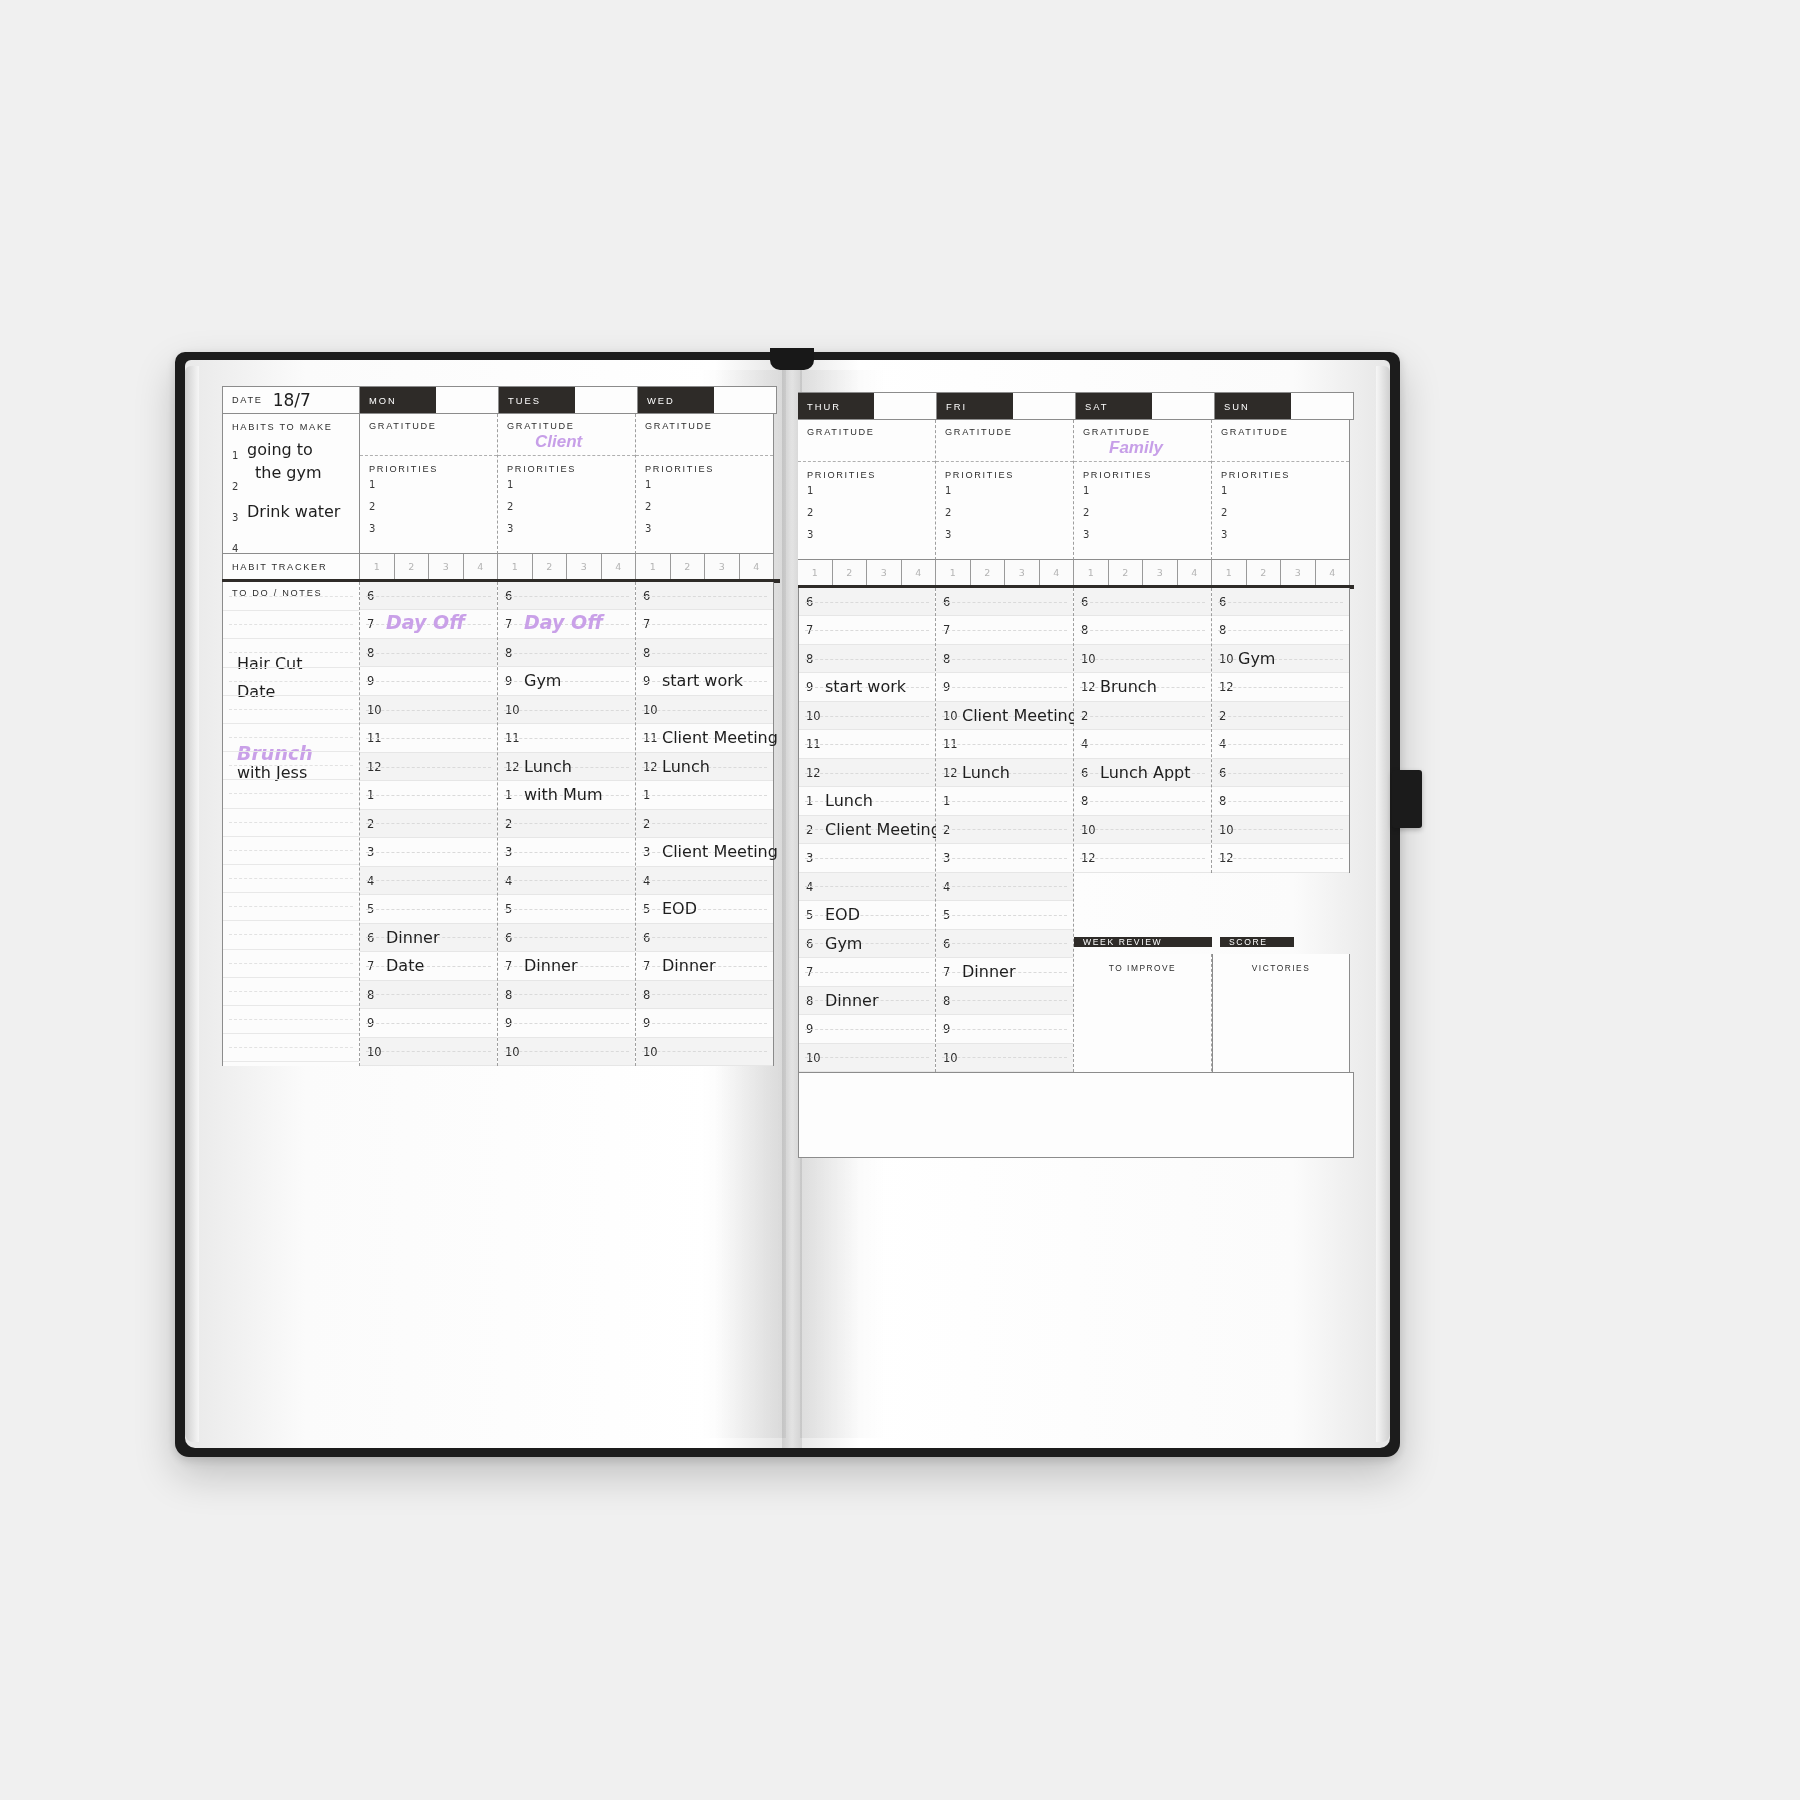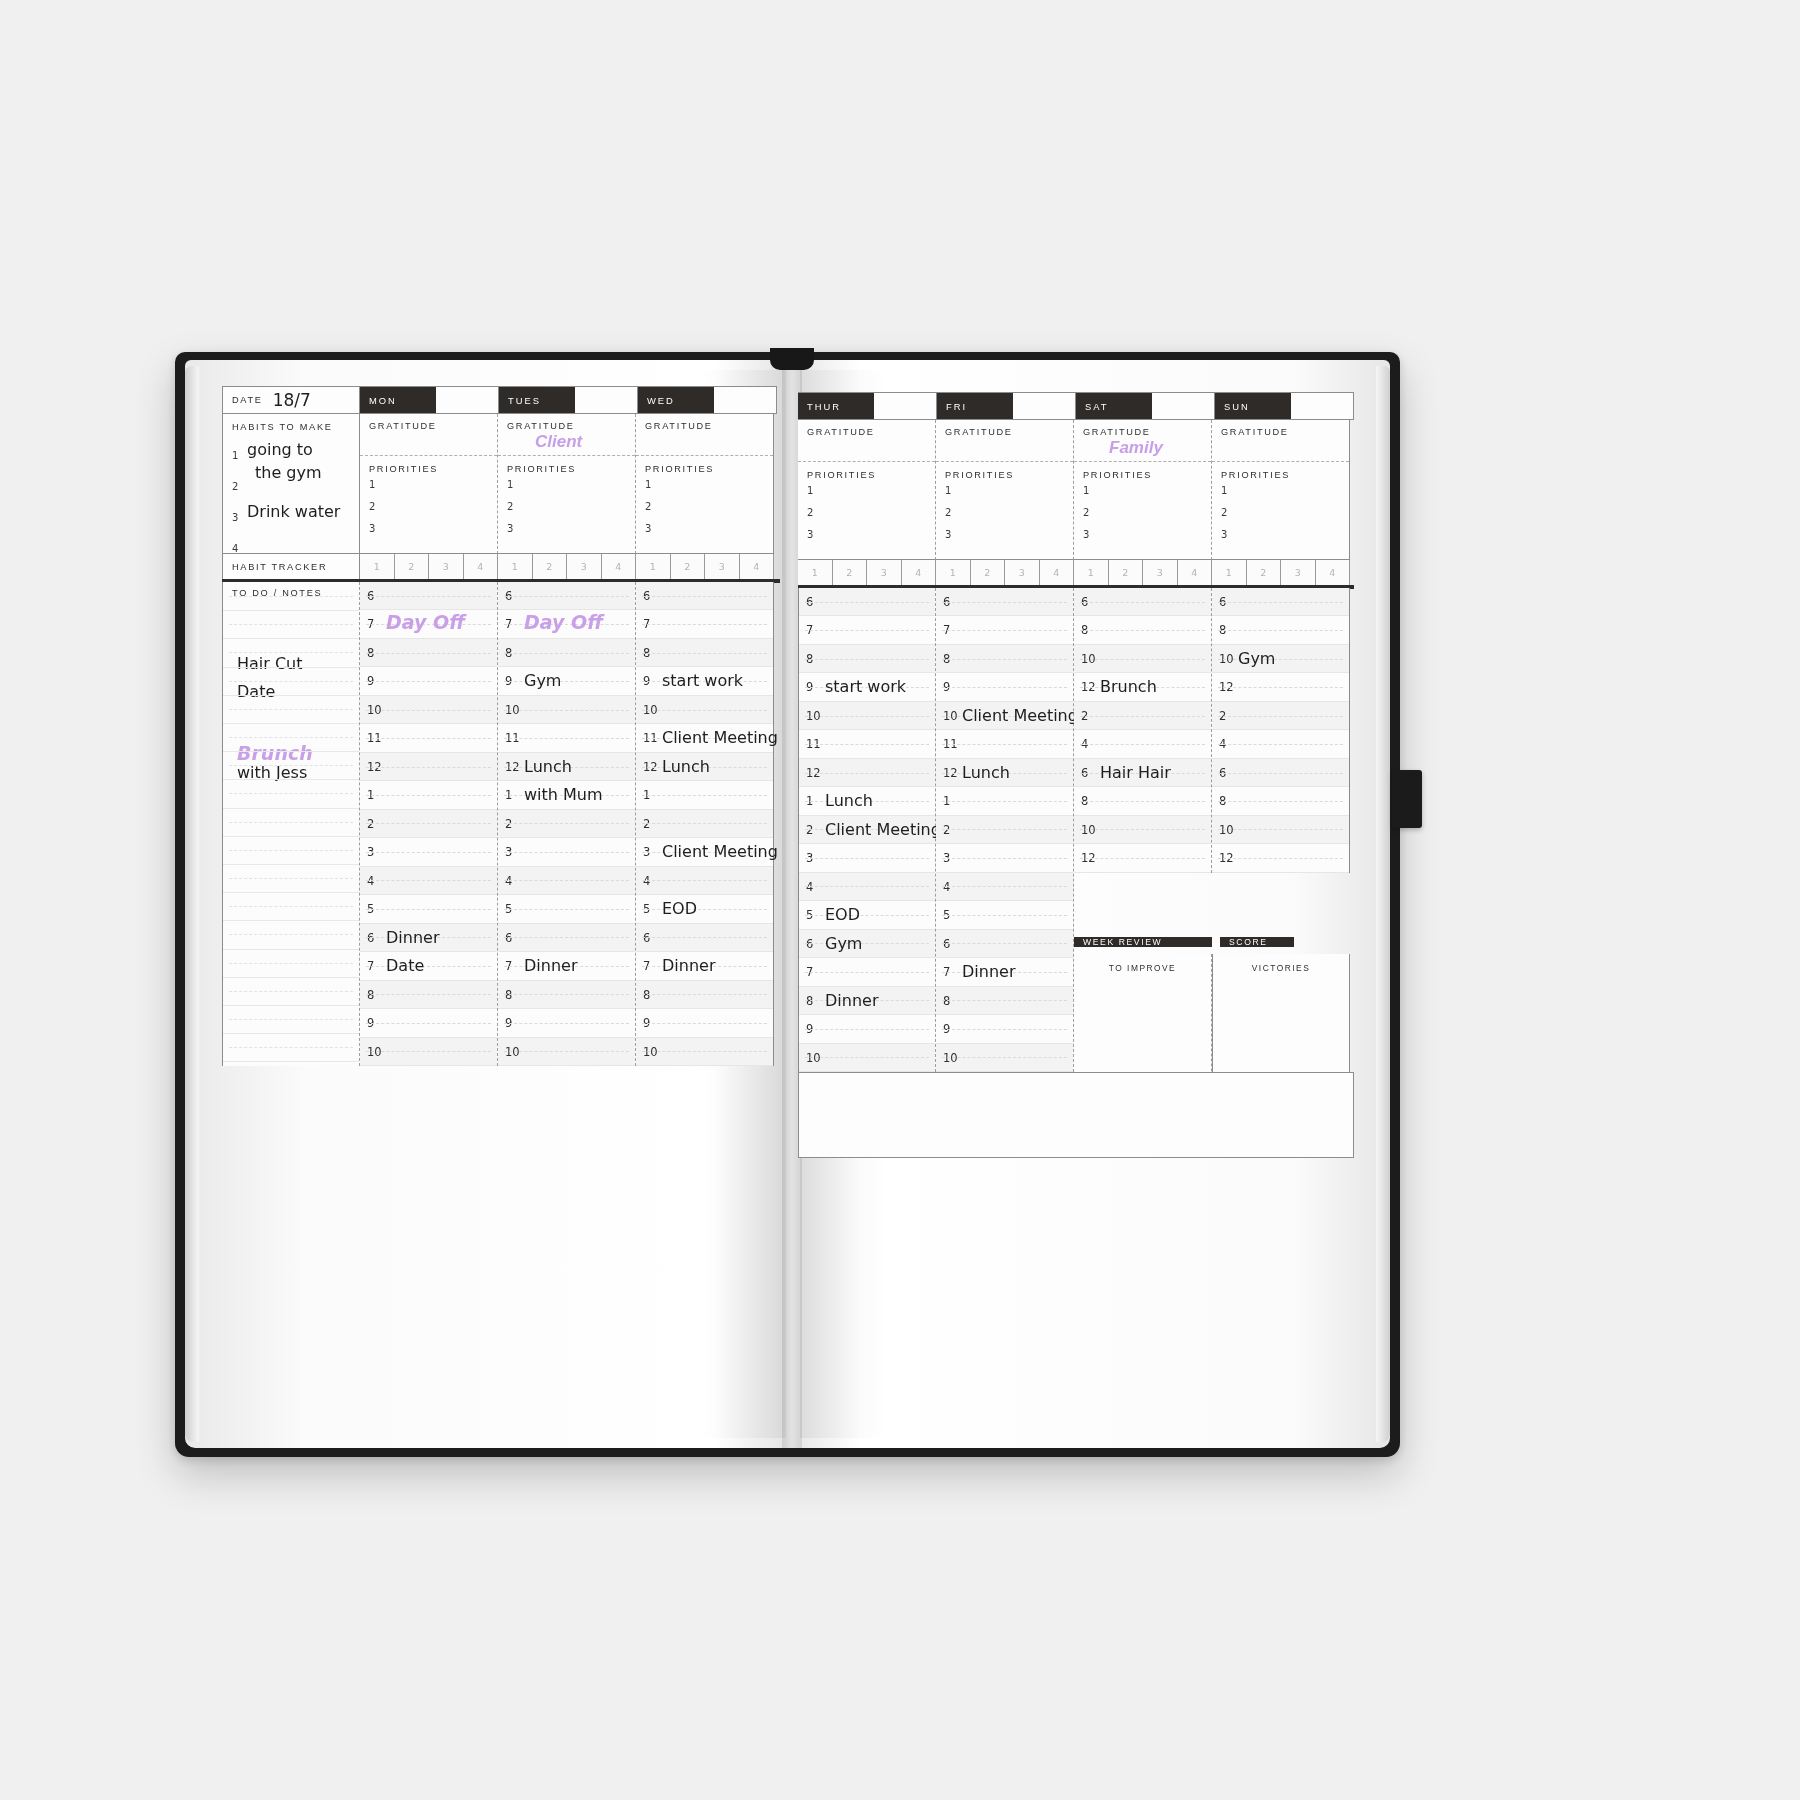--- a/index.html
+++ b/index.html
@@ -857,21 +857,21 @@
             <span class="hn">2</span>
             <div class="midline"></div>
           </div>
           <div class="hrow" style="height: 28.4706px;">
             <span class="hn">4</span>
             <div class="midline"></div>
           </div>
           <div class="hrow" style="height: 28.4706px;">
             <span class="hn">6</span>
             <div class="midline"></div>
-            <span class="hand htxt">Hair Hair</span>
+            <span class="hand htxt">Lunch Appt</span>
           </div>
           <div class="hrow" style="height: 28.4706px;">
             <span class="hn">8</span>
             <div class="midline"></div>
           </div>
           <div class="hrow" style="height: 28.4706px;">
             <span class="hn">10</span>
             <div class="midline"></div>
           </div>
           <div class="hrow" style="height: 28.4706px;">

